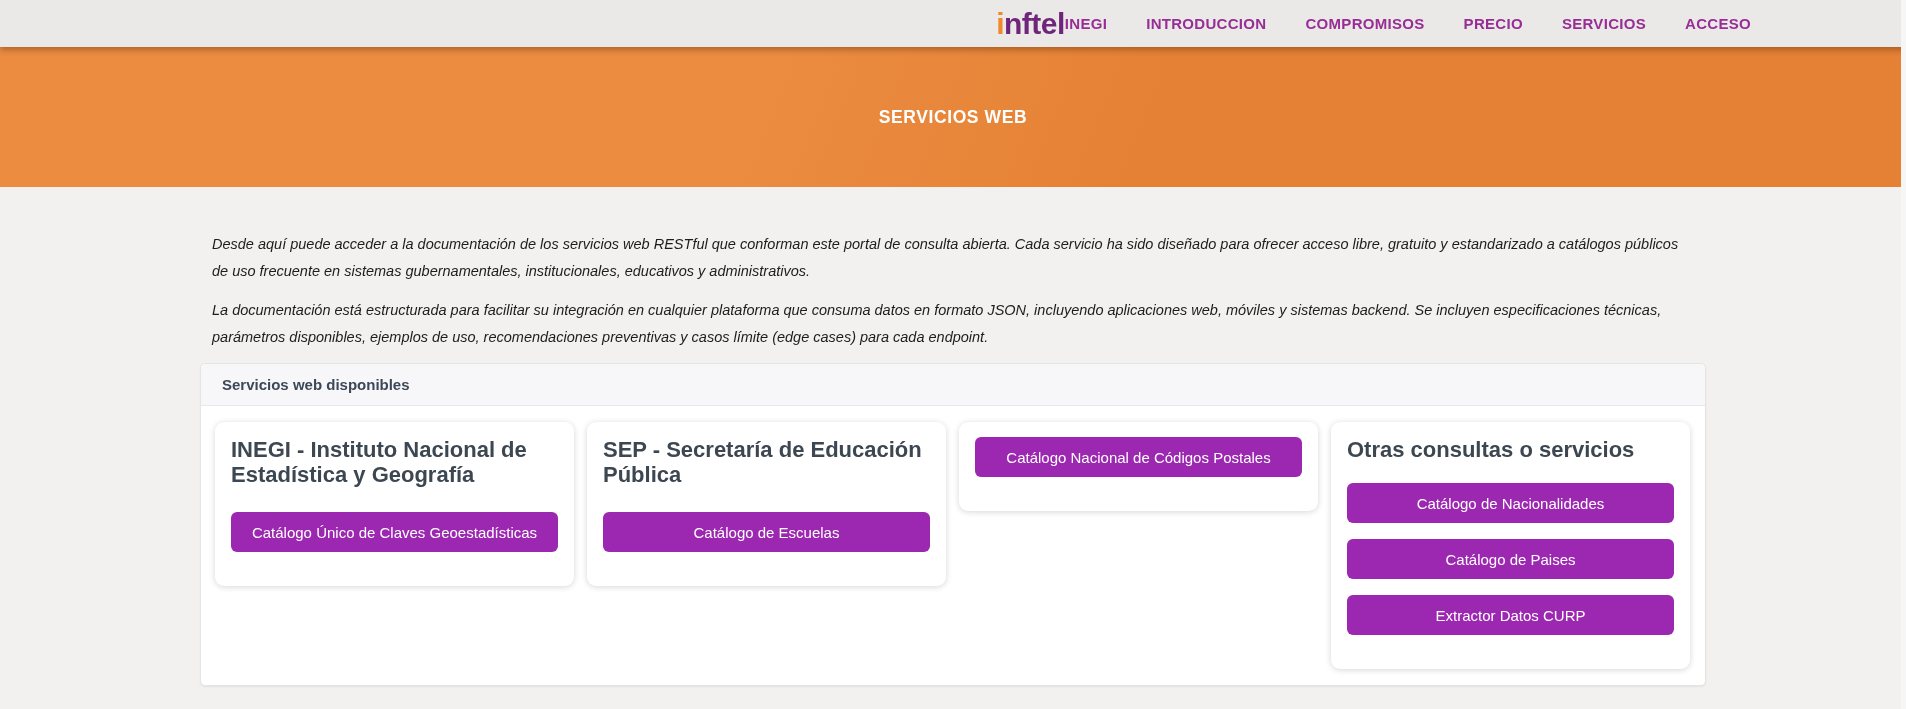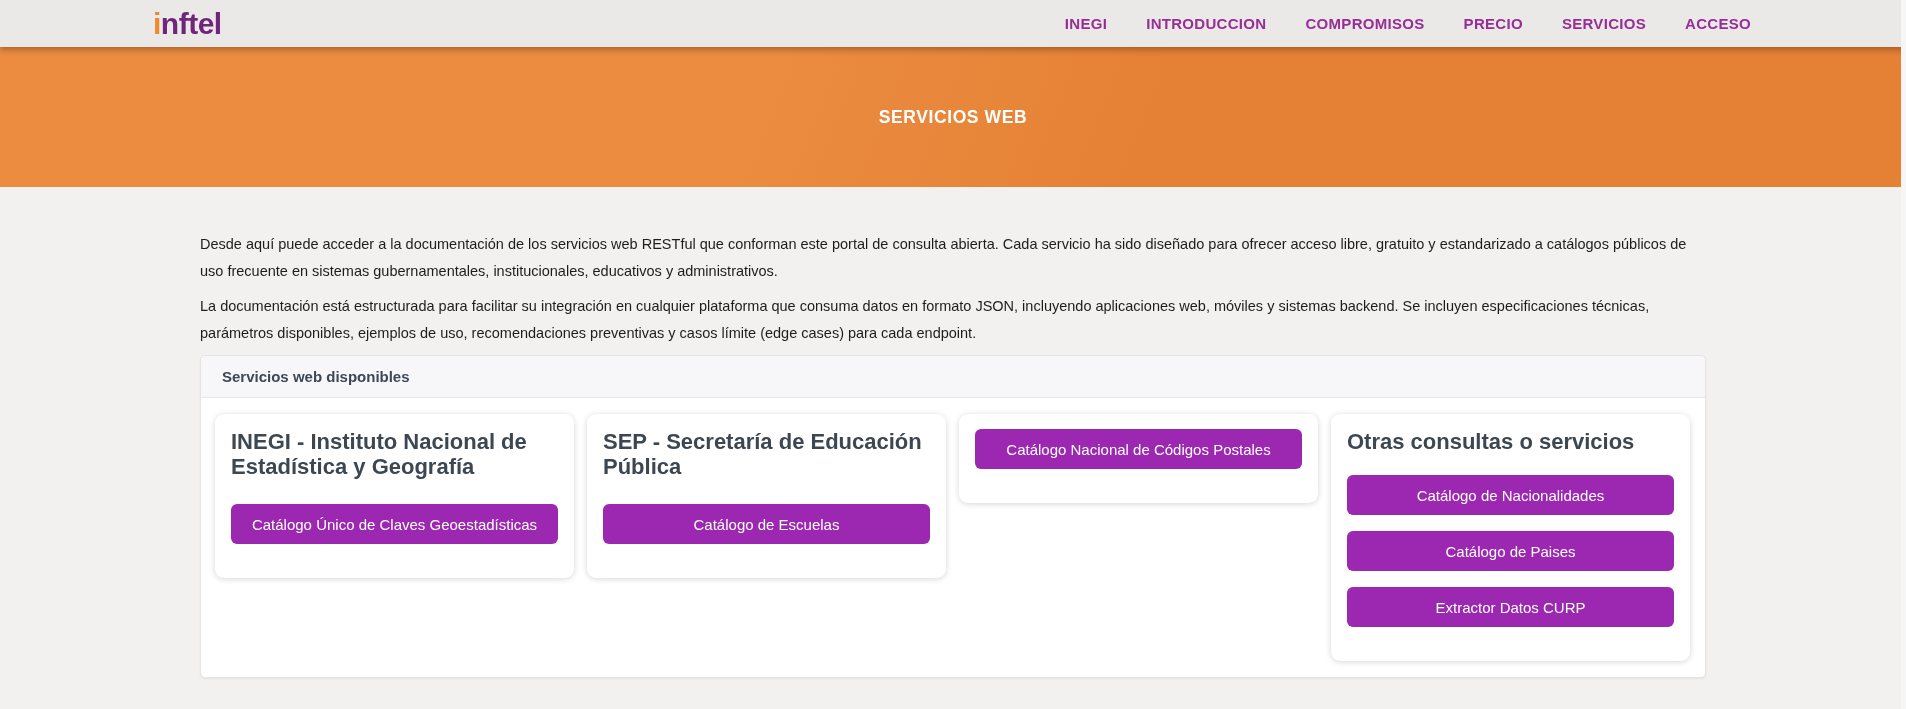--- a/index.html
+++ b/index.html
@@ -7,21 +7,21 @@
   body {
     width: 1906px; height: 709px; overflow: hidden;
     background: #f2f1ef;
     font-family: "Liberation Sans", sans-serif;
     position: relative;
   }
 
   
   .navbar {
     height: 47px; background: #ebe9e8;
-    display: flex; align-items: center; justify-content: space-between;
+    display: flex; align-items: center; justify-content: flex-end;
     padding: 0 155px 0 153px;
     position: relative; z-index: 3;
     box-shadow: 0 3px 6px rgba(70, 30, 0, 0.35);
   }
   .logo {
     font-size: 30px; font-weight: 800; letter-spacing: -0.5px;
     color: #6f2579; cursor: pointer; line-height: 1;
   }
   .logo .logo-accent { color: #f0882c; }
   .nav-links { display: flex; gap: 39px; align-items: center; }
@@ -38,21 +38,21 @@
     position: relative; z-index: 1;
   }
   .hero-title {
     margin: 0; color: #ffffff; font-size: 17.5px; font-weight: 700;
     letter-spacing: 0.6px;
   }
 
   
   .content { width: 1506px; margin: 0 auto; }
   .intro-p {
-    font-size: 14.5px; line-height: 27px; color: #1d1d1d; margin: 0;
+    font-size: 14.5px; line-height: 27px; color: #1d1d1d; margin: 12px; font-style: italic;
   }
   .intro-p.first { margin-top: 44px; }
   .intro-p.second { margin-top: 8px; }
 
   
   .panel {
     margin-top: 8px; background: #ffffff;
     border: 1px solid #e4e4e4; border-radius: 5px;
     box-shadow: 0 1px 2px rgba(0,0,0,0.06);
   }

